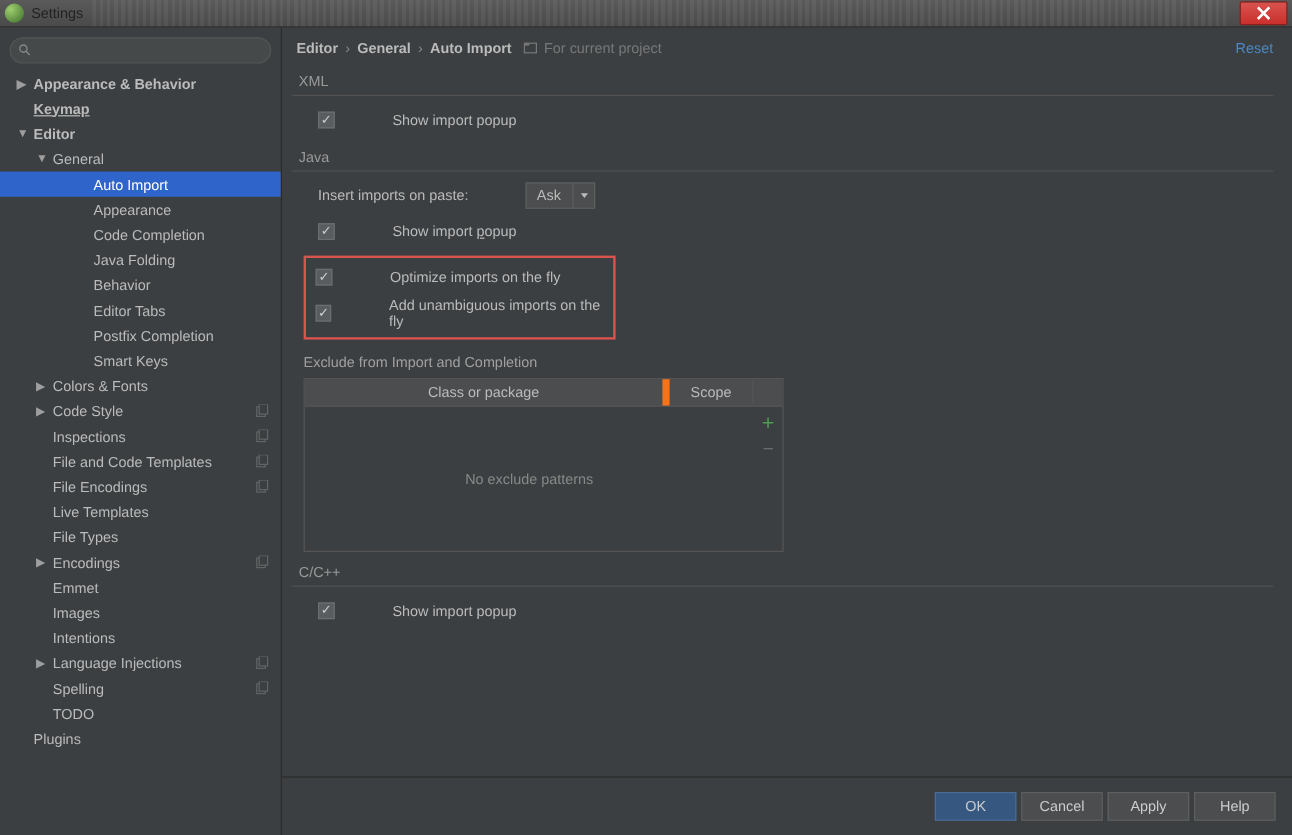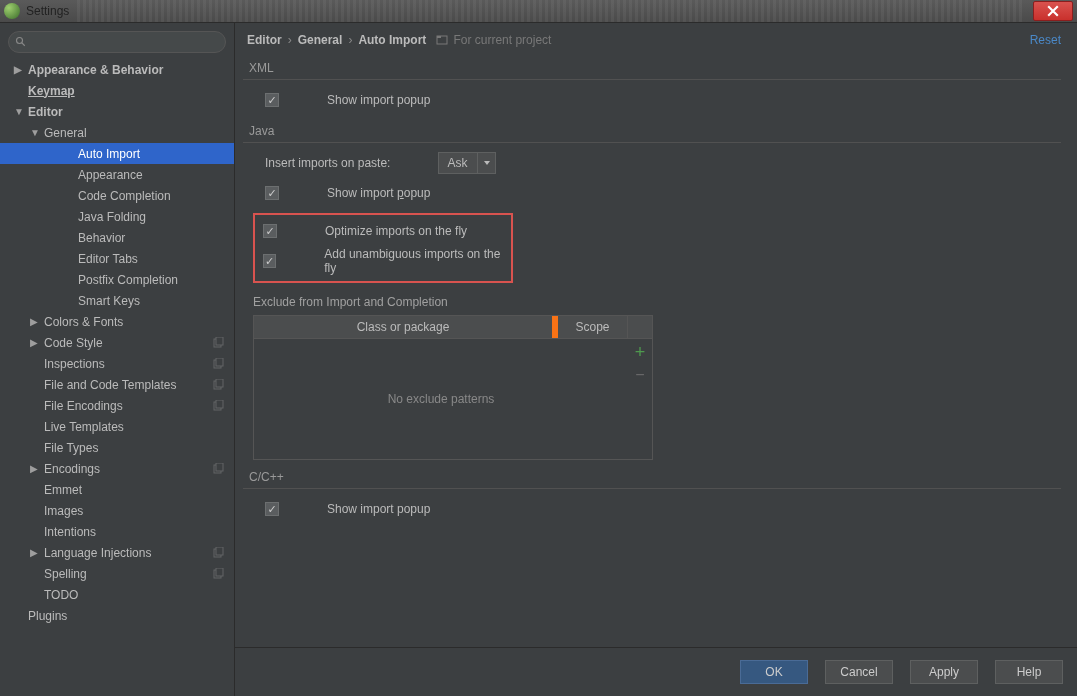--- a/index.html
+++ b/index.html
@@ -64,21 +64,21 @@
 .exclude-header { display: flex; background: #4b4d4e; border-bottom: 1px solid #555; }
 .exclude-h1 { flex: 1; text-align: center; padding: 4px; border-right: 6px solid #f97316; }
 .exclude-h2 { width: 70px; text-align: center; padding: 4px; border-right: 1px solid #555; }
 .exclude-side { width: 24px; display: flex; flex-direction: column; align-items: center; justify-content: flex-start; padding-top: 4px; gap: 6px;}
 .exclude-add { color: #4e9a4e; font-size: 18px; line-height: 1; }
 .exclude-min { color: #6a6a6a; font-size: 16px; line-height: 1; }
 .exclude-body-row {display:flex;}
 .exclude-body { flex:1; height: 120px; display: flex; align-items: center; justify-content: center; color: #888;}
 
 
-.footer { border-top: 1px solid #2b2b2b; padding: 12px 14px; display: flex; justify-content: flex-end; gap: 17px; background: #3c3f41; }
+.footer { border-top: 1px solid #2b2b2b; padding: 12px 14px; display: flex; justify-content: flex-end; gap: 4px; background: #3c3f41; }
 .btn { min-width: 68px; padding: 4px 12px; background: #4b4d4e; border: 1px solid #5e6060; color: #ccc; text-align: center; cursor: pointer; }
 .btn.primary { background: #365880; border-color: #4a6b96; }
 
 
 .tree::-webkit-scrollbar, .content::-webkit-scrollbar {width:10px;}
 .tree::-webkit-scrollbar-thumb, .content::-webkit-scrollbar-thumb {background:#555;}
 </style>
 </head>
 <body>
 

